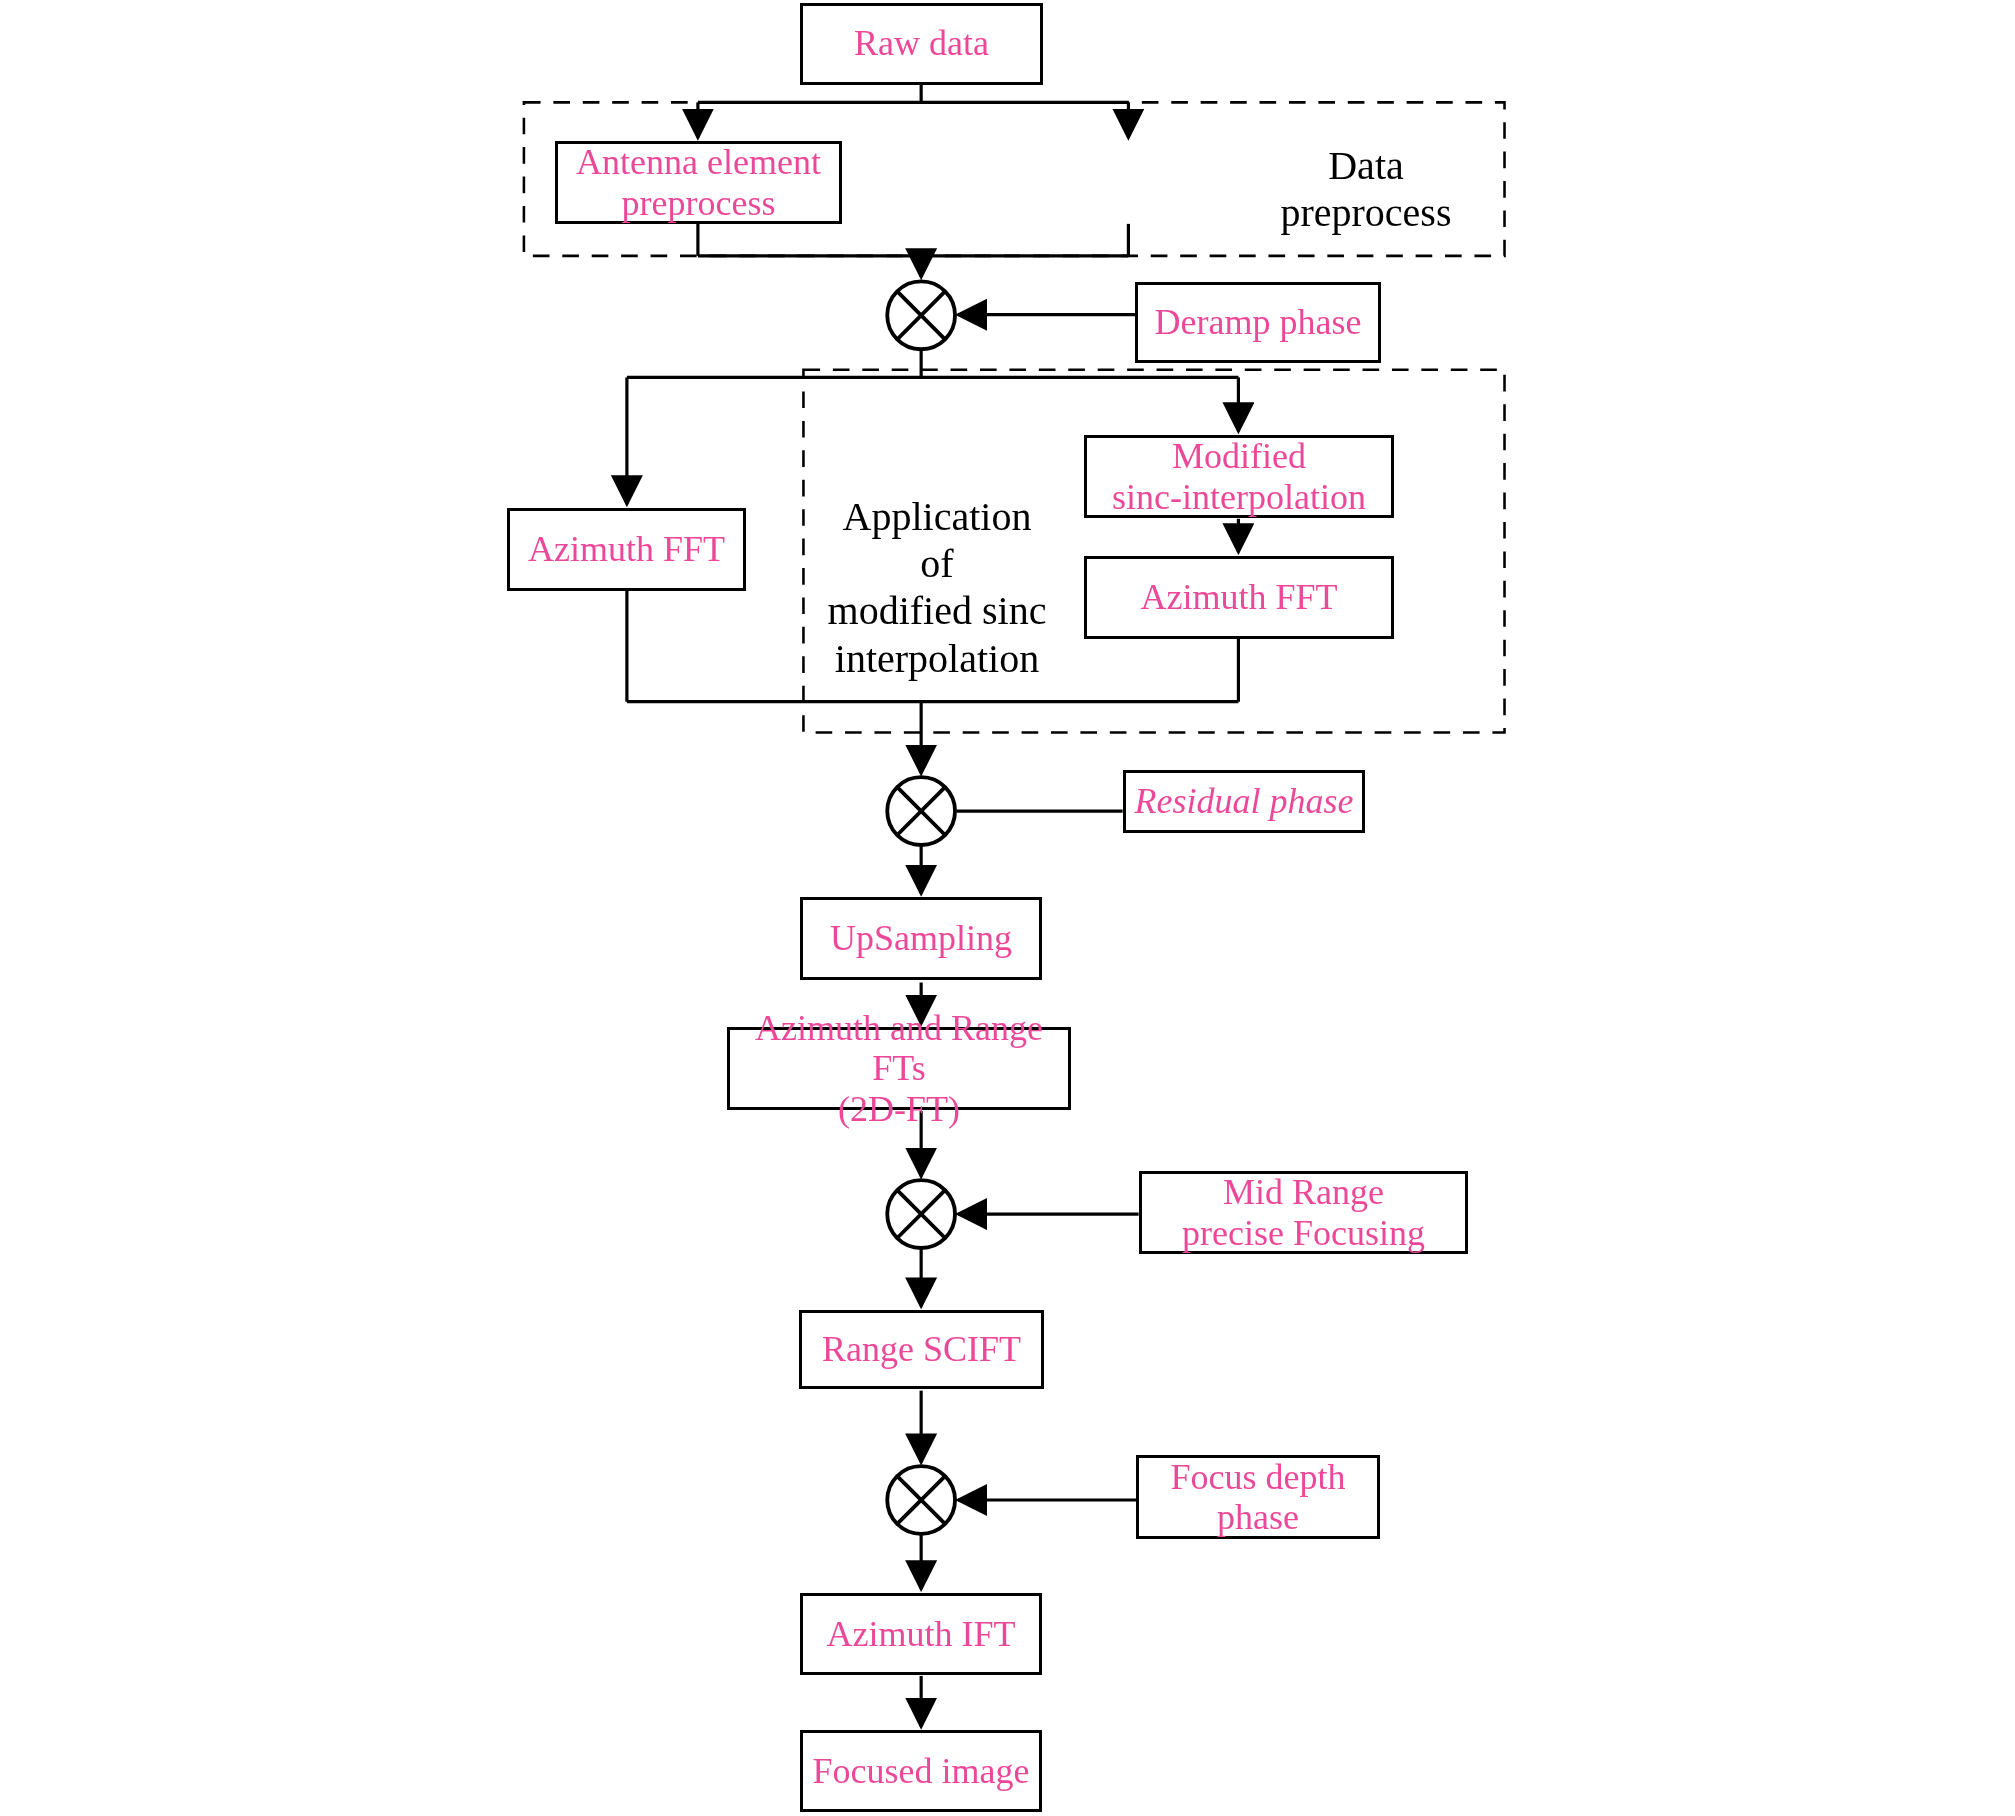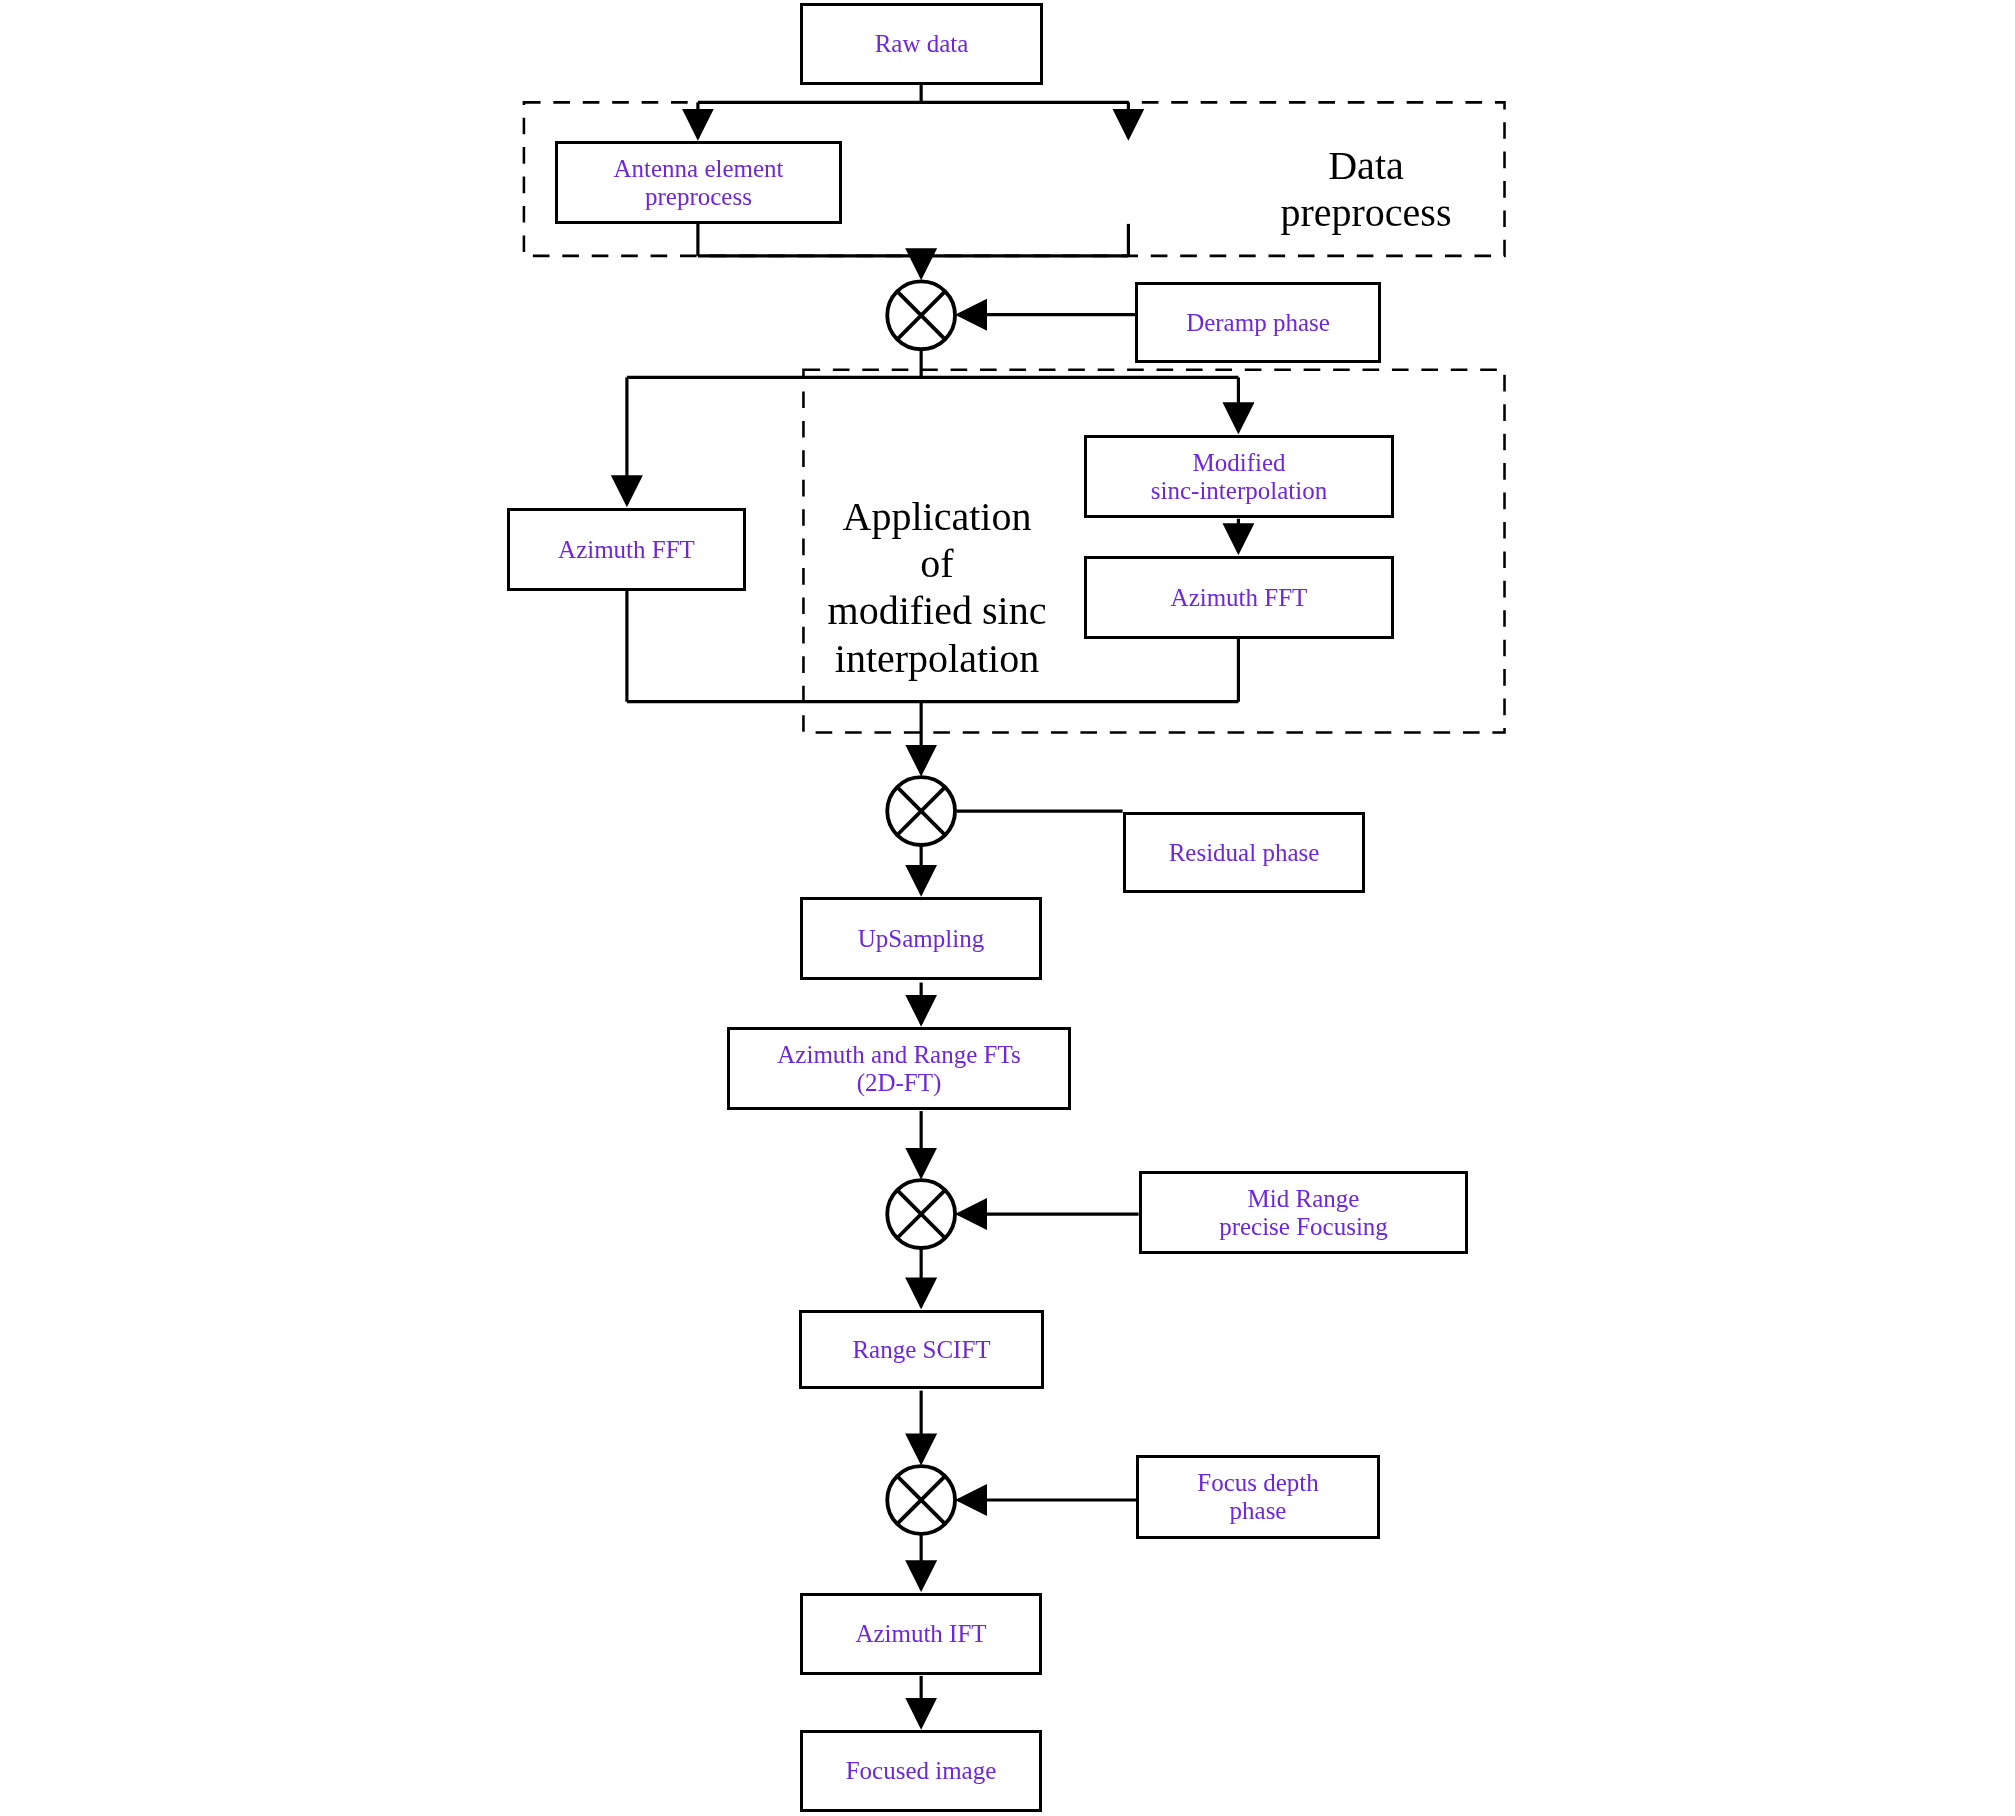--- a/index.html
+++ b/index.html
@@ -3,22 +3,22 @@
 <meta charset="utf-8">
 <style>
   * { margin:0; padding:0; box-sizing:border-box; }
   html,body { background:#ffffff; }
   body { font-family:"Liberation Serif","DejaVu Serif",serif; color:#000; }
   #canvas { position:relative; width:2015px; height:1816px; background:#fff; overflow:hidden; }
   #wires { position:absolute; left:0; top:0; width:2015px; height:1816px; }
   .node {
     position:absolute; border:3.2px solid #000; background:#fff;
     display:flex; align-items:center; justify-content:center;
-    text-align:center; font-size:25px; line-height:1.12;
-    white-space:pre-line; color:#6d28d9;
+    text-align:center; font-size:36px; line-height:1.12;
+    white-space:pre-line; color:#ec4899;
   }
   .flabel {
     position:absolute; font-size:40px; line-height:1.18; text-align:center;
     white-space:pre-line; color:#000;
   }
   .wire { stroke:#000; stroke-width:5; fill:none; }
   .gbox { stroke:#000; stroke-width:4; fill:none; stroke-dasharray:26 20; }
   .mult circle { fill:#fff; stroke:#000; stroke-width:6; }
   .mult line { stroke:#000; stroke-width:6; }
 </style>
@@ -93,21 +93,21 @@
   </svg>
 
   <div class="node" style="left:800px; top:2.6px;    width:243px; height:82px;">Raw data</div>
   <div class="node" style="left:555px;  top:141px;  width:287px; height:83px;">Antenna element
 preprocess</div>
   <div class="node" style="left:1135px; top:282px;  width:246px; height:81px;">Deramp phase</div>
   <div class="node" style="left:507px;  top:508px;  width:239px; height:83px;">Azimuth FFT</div>
   <div class="node" style="left:1084px; top:435px;  width:310px; height:83px;">Modified
 sinc-interpolation</div>
   <div class="node" style="left:1084px; top:556px;  width:310px; height:83px;">Azimuth FFT</div>
-  <div class="node" style="left:1123px; top:812px; width:242px; height:81px;">Residual phase</div>
+  <div class="node" style="left:1123px; top:770px; width:242px; height:63px;font-style:italic;">Residual phase</div>
   <div class="node" style="left:800px; top:897px; width:242px; height:83px;">UpSampling</div>
   <div class="node" style="left:727px; top:1027px; width:344px; height:83px;">Azimuth and Range FTs
 (2D-FT)</div>
   <div class="node" style="left:1139px; top:1171px; width:329px; height:83px;">Mid Range
 precise Focusing</div>
   <div class="node" style="left:799px; top:1310px; width:245px; height:79px;">Range SCIFT</div>
   <div class="node" style="left:1136px; top:1455px; width:244px; height:84px;">Focus depth
 phase</div>
   <div class="node" style="left:800px; top:1593px; width:242px; height:82px;">Azimuth IFT</div>
   <div class="node" style="left:800px; top:1730px; width:242px; height:82px;">Focused image</div>

